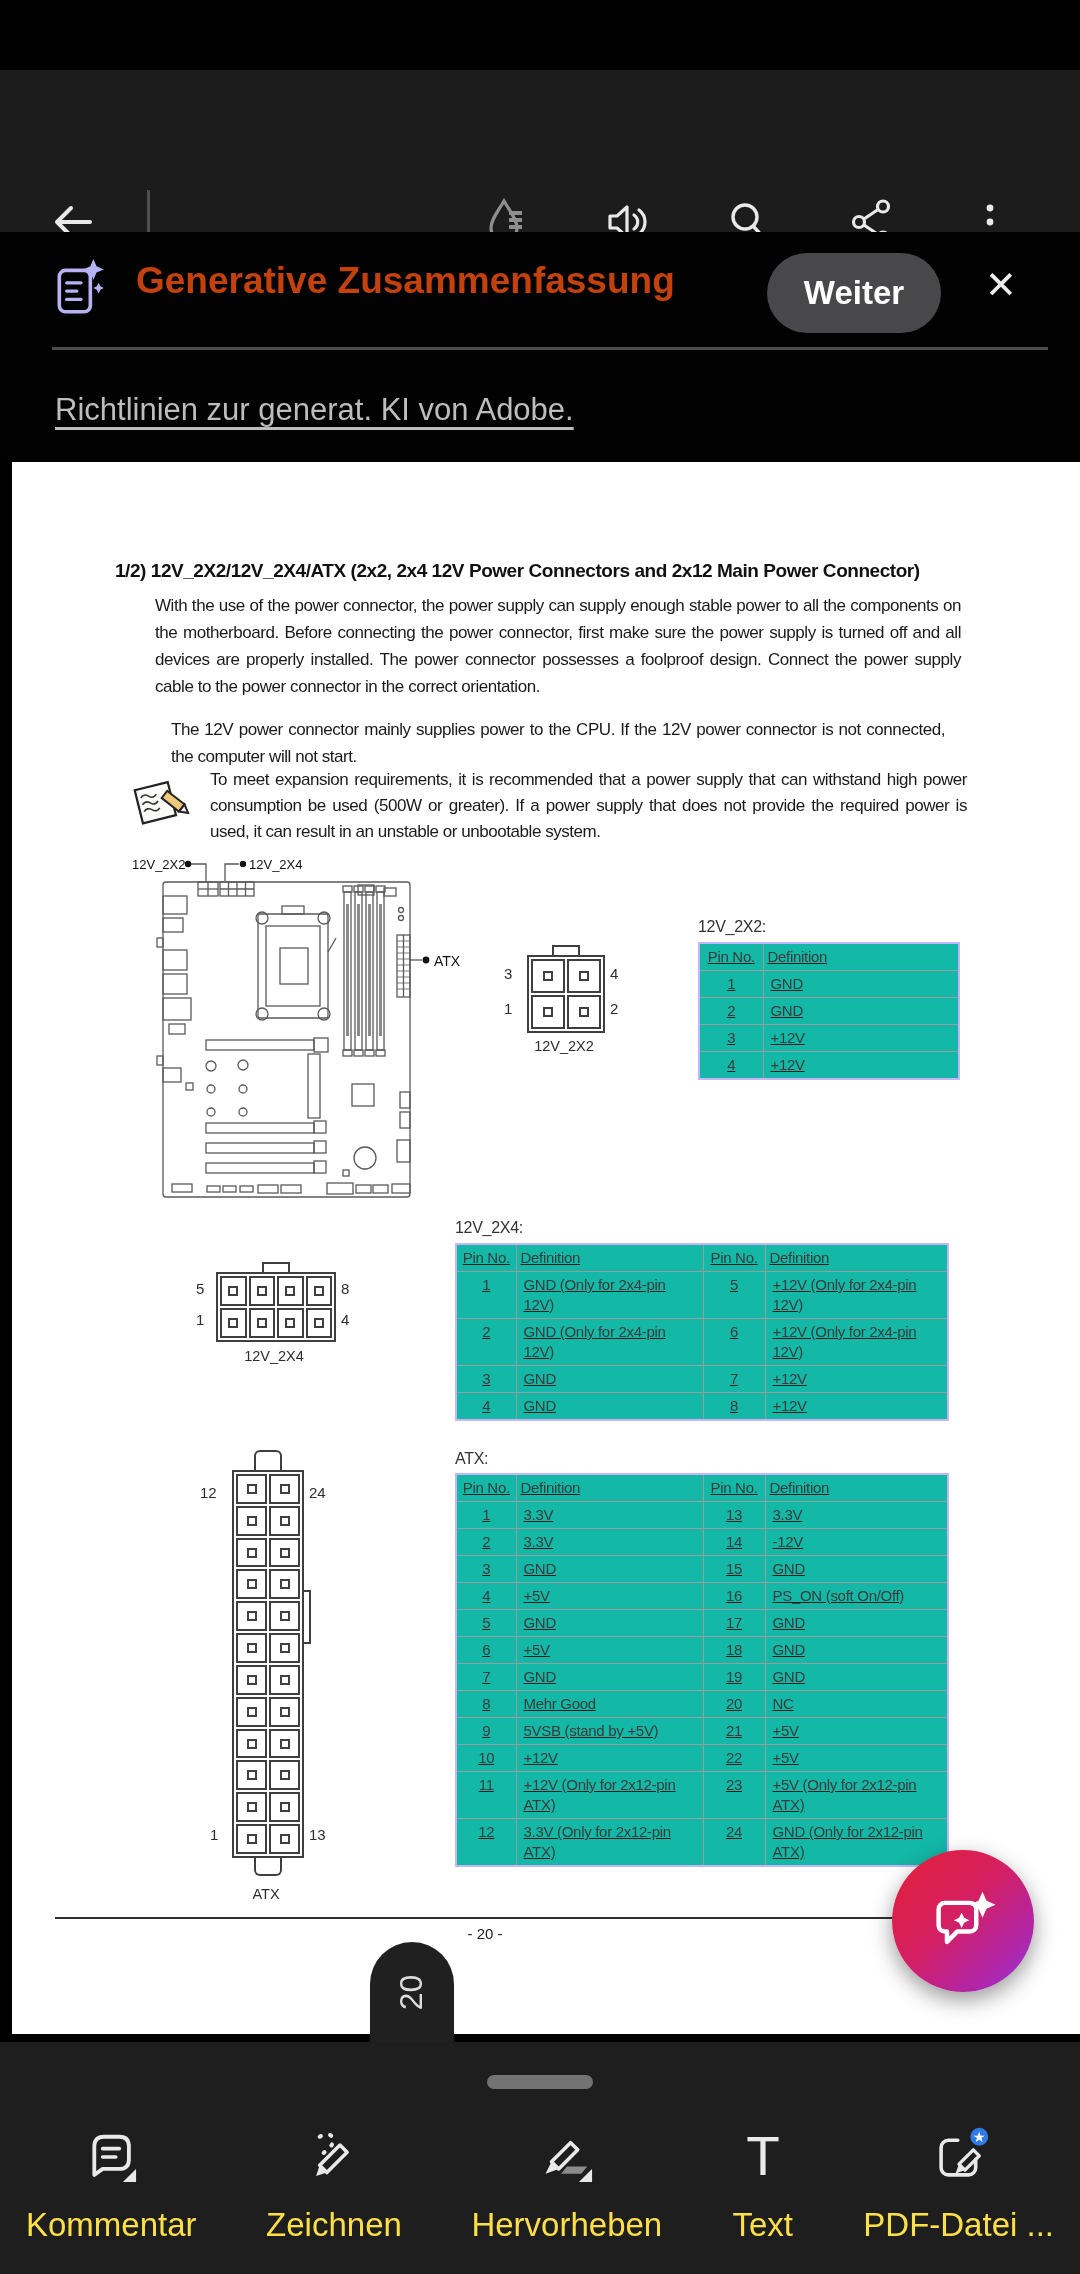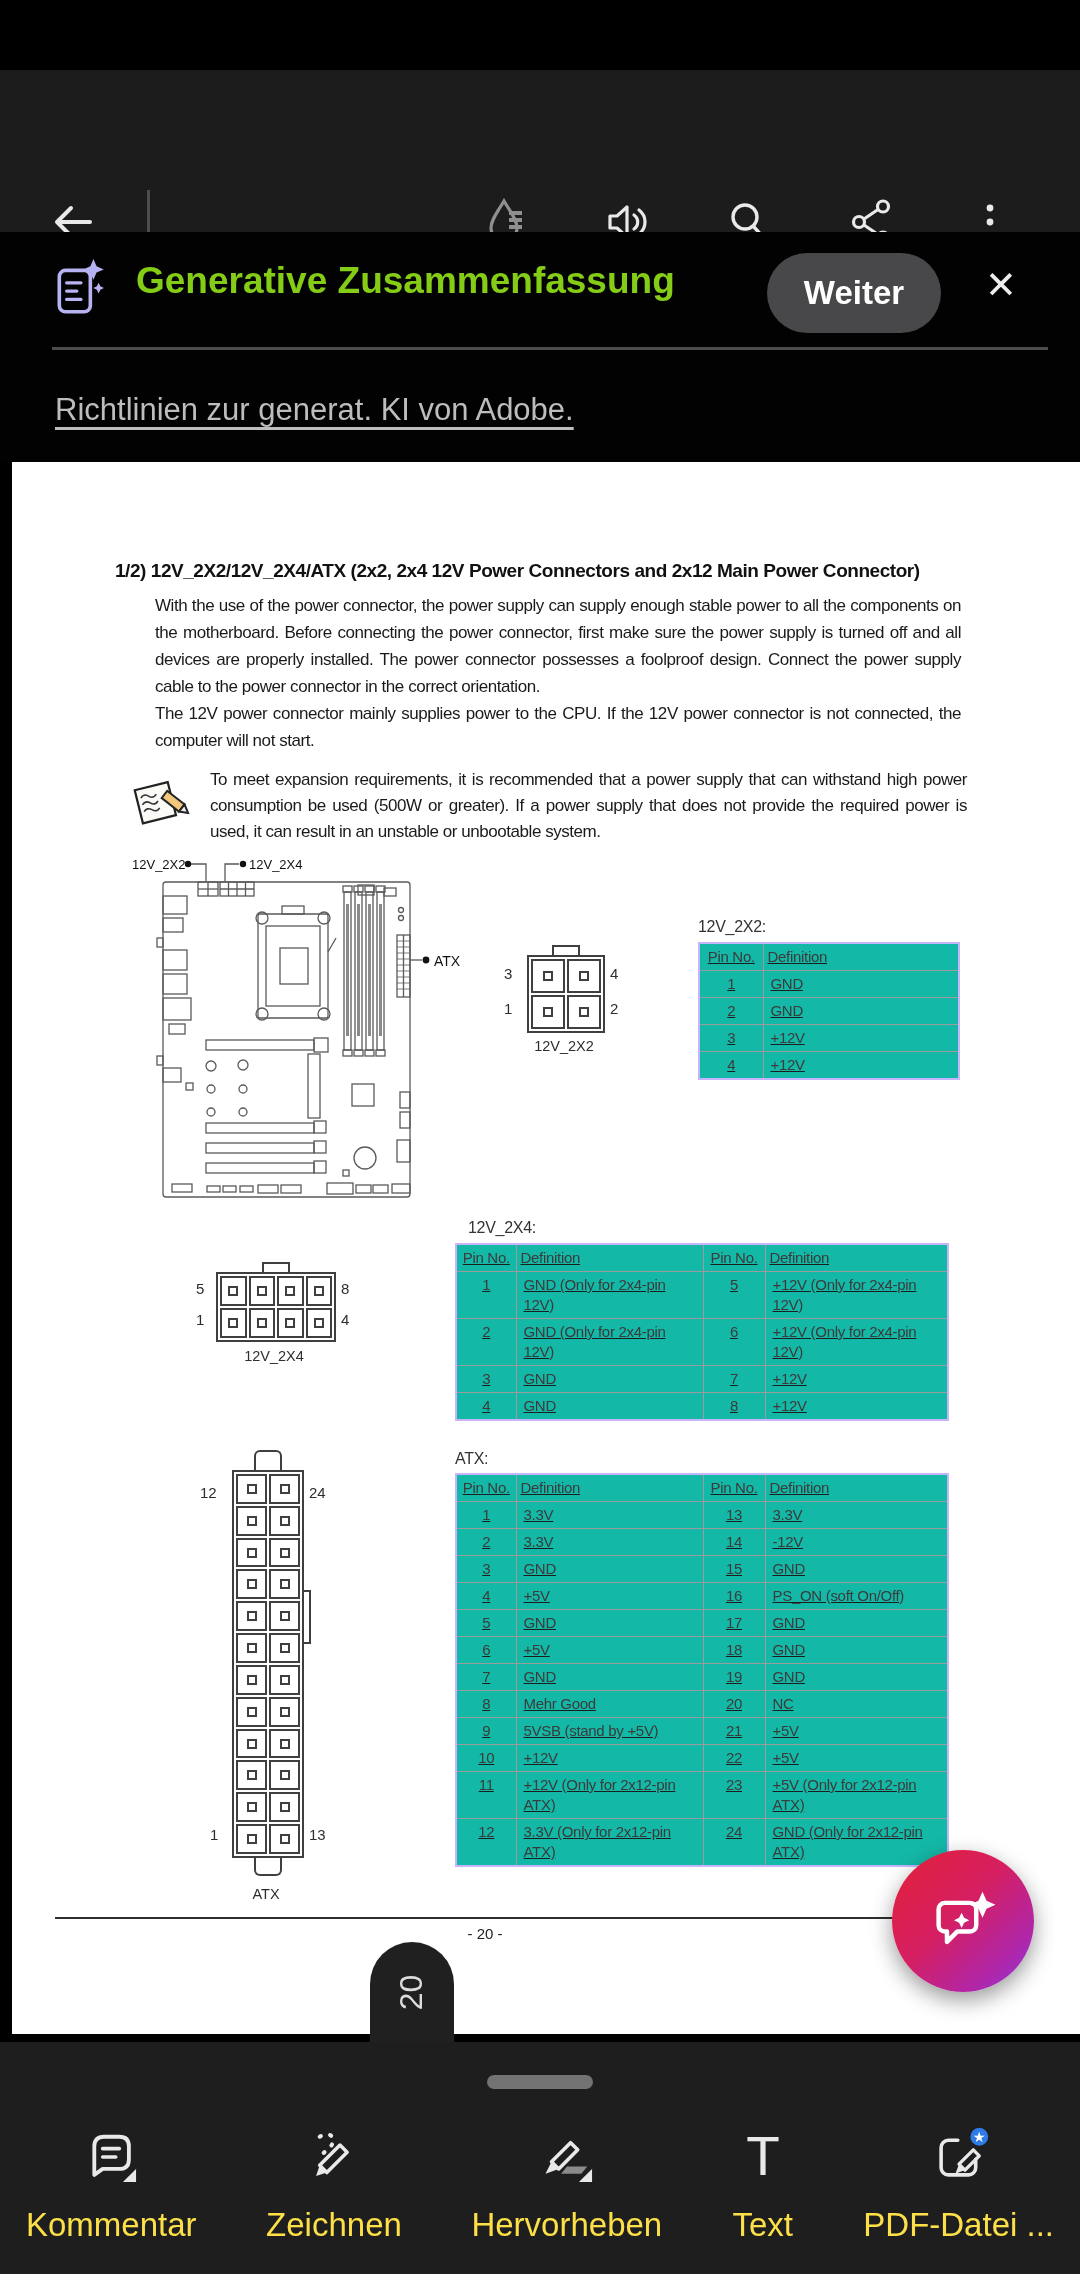--- a/index.html
+++ b/index.html
@@ -4,21 +4,21 @@
 <style>
   html,body{margin:0;padding:0;background:#000;}
   body{width:1080px;height:2274px;position:relative;overflow:hidden;
        font-family:"Liberation Sans",sans-serif;-webkit-font-smoothing:antialiased;}
   .abs{position:absolute;}
   
   .toolbar{position:absolute;left:0;top:70px;width:1080px;height:162px;background:#1c1c1d;}
   .tb-icon{position:absolute;top:126px;width:52px;height:52px;}
   .tb-divider{position:absolute;left:147px;top:120px;width:3px;height:66px;background:#4d4d4d;}
   
-  .banner-title{position:absolute;left:136px;top:260px;font-size:37px;font-weight:600;color:#84cc16;}
+  .banner-title{position:absolute;left:136px;top:260px;font-size:37px;font-weight:600;color:#c2410c;}
   .weiter-btn{position:absolute;left:767px;top:253px;width:174px;height:80px;background:#48484a;
               border-radius:40px;color:#fff;font-size:33px;font-weight:600;display:flex;
               align-items:center;justify-content:center;}
   .close-x{position:absolute;left:978px;top:262px;width:46px;height:46px;color:#ededed;
            font-size:38px;display:flex;align-items:center;justify-content:center;}
   .banner-divider{position:absolute;left:52px;top:347px;width:996px;height:3px;background:#4c4c4c;}
   .ai-link{position:absolute;left:55px;top:392px;font-size:31px;color:#bdbdbd;
            text-decoration:underline;text-underline-offset:7px;}
   
   .page{position:absolute;left:12px;top:462px;width:1056px;height:1572px;background:#fff;color:#1d1d1d;padding-left:32px;}
@@ -143,21 +143,21 @@
   </div>
   <div class="banner-divider"></div>
   <a class="ai-link" href="#">Richtlinien zur generat. KI von Adobe.</a>
 
   <div class="page">
 
     <div class="doc-title">1/2) 12V_2X2/12V_2X4/ATX (2x2, 2x4 12V Power Connectors and 2x12 Main Power Connector)</div>
 
     <div class="doc-body">
       <p style="margin:0;">With the use of the power connector, the power supply can supply enough stable power to all the components on the motherboard. Before connecting the power connector, first make sure the power supply is turned off and all devices are properly installed. The power connector possesses a foolproof design. Connect the power supply cable to the power connector in the correct orientation.</p>
-      <p style="margin:0;">The 12V power connector mainly supplies power to the CPU. If the 12V power connector is not connected, the computer will not start.</p>
+      <p style="margin:16px;">The 12V power connector mainly supplies power to the CPU. If the 12V power connector is not connected, the computer will not start.</p>
     </div>
 
     <svg class="note-icon" viewBox="0 0 62 58">
       <g transform="rotate(-14 26 32)">
         <rect x="6" y="16" width="34" height="34" fill="#fafaf7" stroke="#222" stroke-width="2.2"></rect>
         <path d="M10 25 q4 -4 8 0 t8 0 M10 32 q4 -4 8 0 t8 0 M10 39 q4 -4 8 0 t8 0" stroke="#333" stroke-width="1.5" fill="none"></path>
       </g>
       <g transform="rotate(38 40 32)">
         <rect x="30" y="27" width="22" height="9" fill="#f0c77d" stroke="#222" stroke-width="2"></rect>
         <polygon points="52,27 60,31.5 52,36" fill="#efefef" stroke="#222" stroke-width="2"></polygon>
@@ -313,21 +313,21 @@
             <td>3</td>
             <td>+12V</td>
           </tr>
           <tr>
             <td>4</td>
             <td>+12V</td>
           </tr>
         </tbody>
     </table>
 
-    <div class="tbl-label" style="left:456px;top:757px;">12V_2X4:</div>
+    <div class="tbl-label" style="left:443px;top:757px;">12V_2X4:</div>
     <table class="pintable" style="left:443px;top:781px;width:494px;">
       <colgroup>
           <col style="width:60px;">
           <col style="width:187px;">
           <col style="width:62px;">
           <col>
         </colgroup>
       <thead>
           <tr>
         <th>Pin No.</th>

